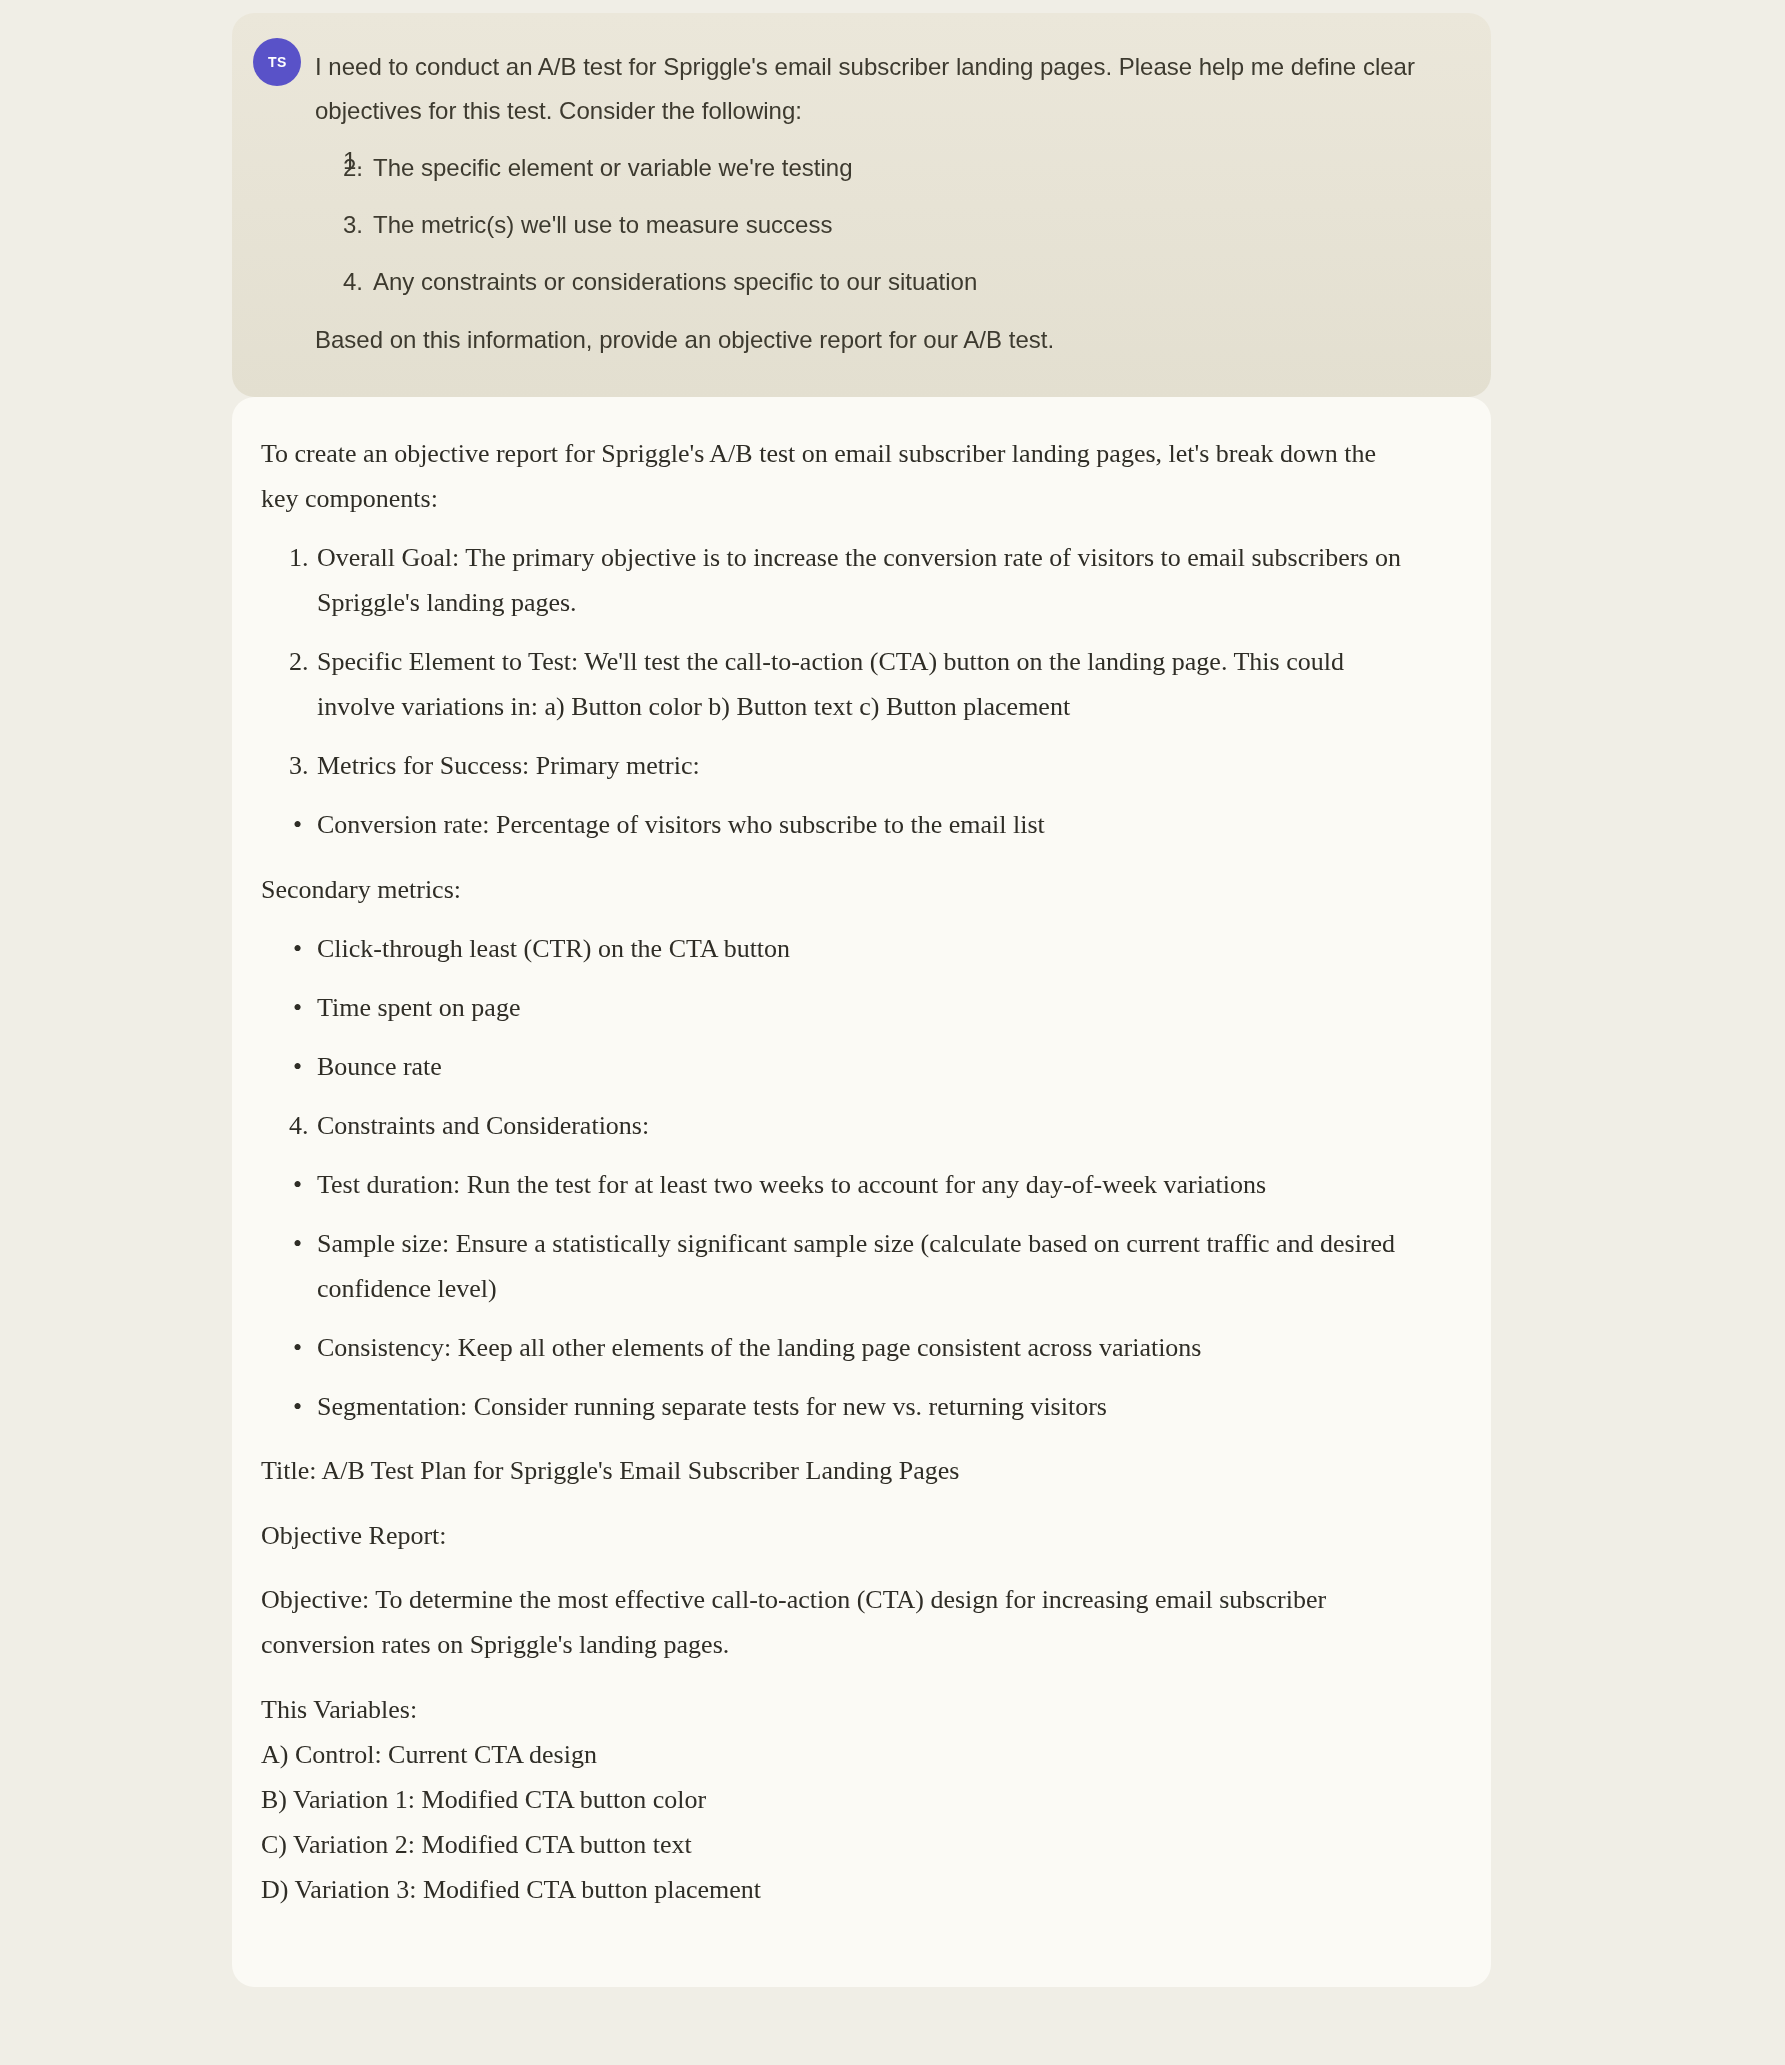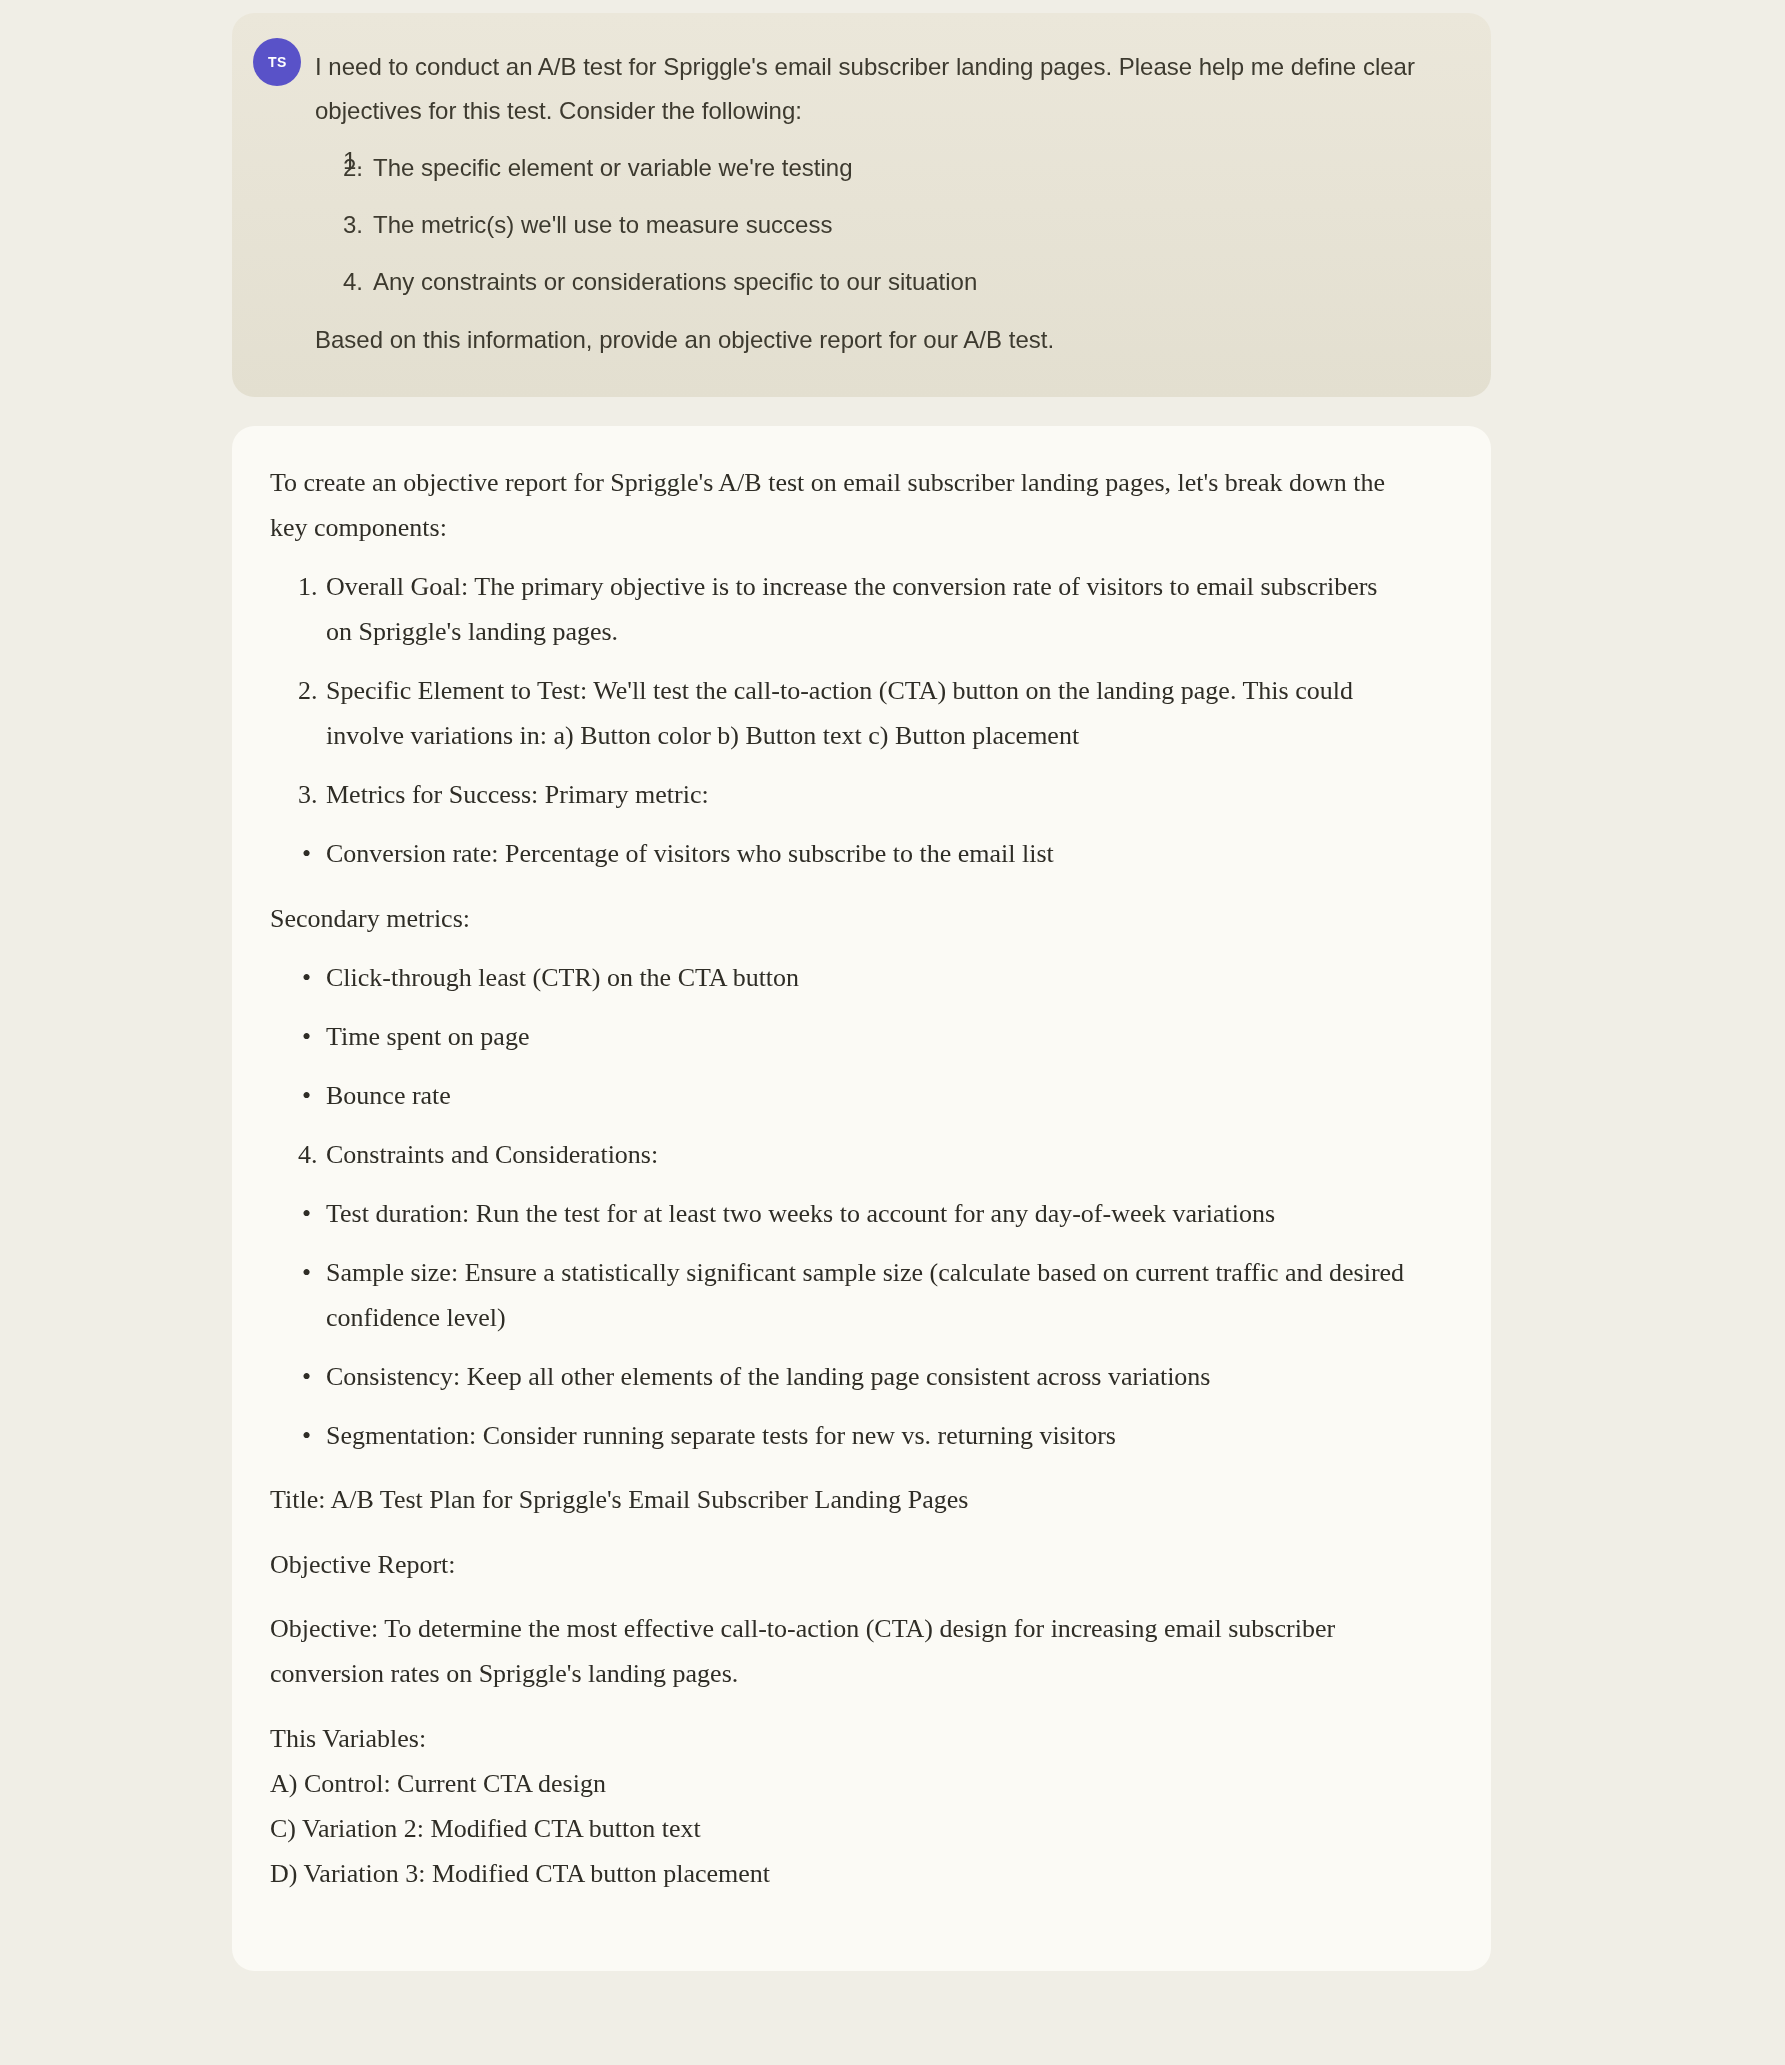--- a/index.html
+++ b/index.html
@@ -49,24 +49,23 @@
     position: relative;
     padding-left: 58px;
     margin-top: 13px;
   }
   .u-item:first-of-type { margin-top: 5.6px; }
   .u-item .marker { position: absolute; left: 28px; }
   .u-outro { margin-top: 14px; }
 
   
   .assistant-bubble {
-    margin-top: 29px;
     background: #fbfaf5;
     border-radius: 22.4px;
-    padding: 34px 86px 75px 38px;
+    padding: 34px 86px 75px 29px;
     color: #2f2d26;
     font-family: "Liberation Serif", serif;
     font-size: 26px;
     line-height: 45px;
   }
   .a-p { margin-top: 19.6px; }
   .a-p.first { margin-top: 0; }
   .a-li {
     position: relative;
     padding-left: 56px;
@@ -173,19 +172,20 @@
 
     <p class="a-p">Title: A/B Test Plan for Spriggle's Email Subscriber Landing Pages</p>
 
     <p class="a-p">Objective Report:</p>
 
     <p class="a-p">Objective: To determine the most effective call-to-action (CTA) design for increasing email subscriber conversion rates on Spriggle's landing pages.</p>
 
     <div class="a-p">
       <div>This Variables:</div>
       <div>A) Control: Current CTA design</div>
+      <div>B) Variation 1: Modified CTA button color</div>
       <div>C) Variation 2: Modified CTA button text</div>
       <div>D) Variation 3: Modified CTA button placement</div>
     </div>
 
   </div>
 </div>
 
 
 </body></html>

